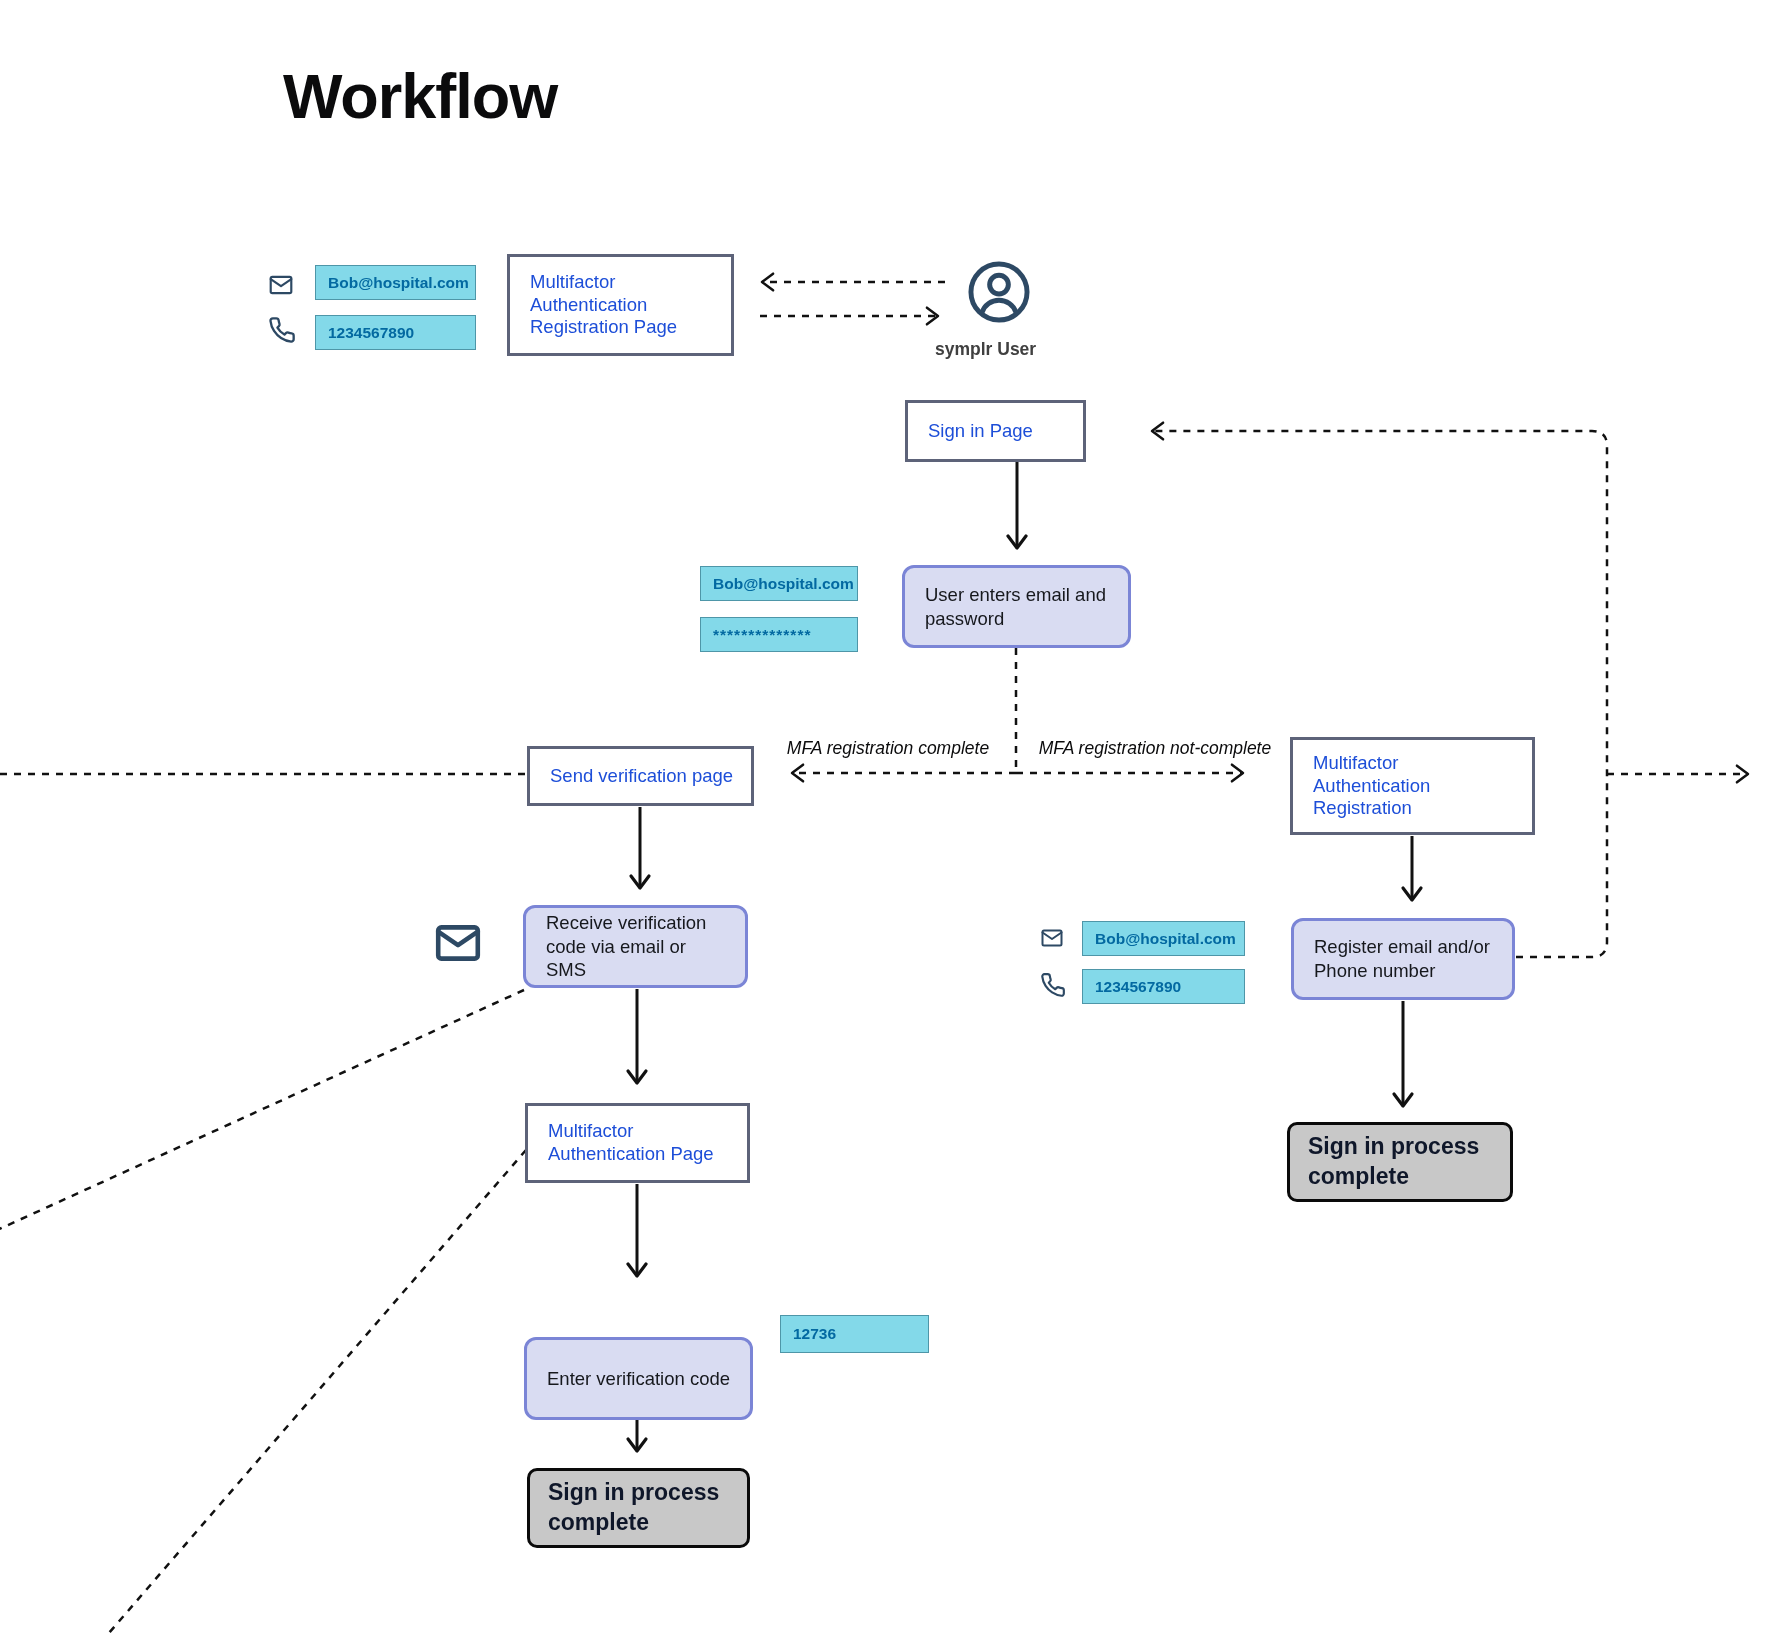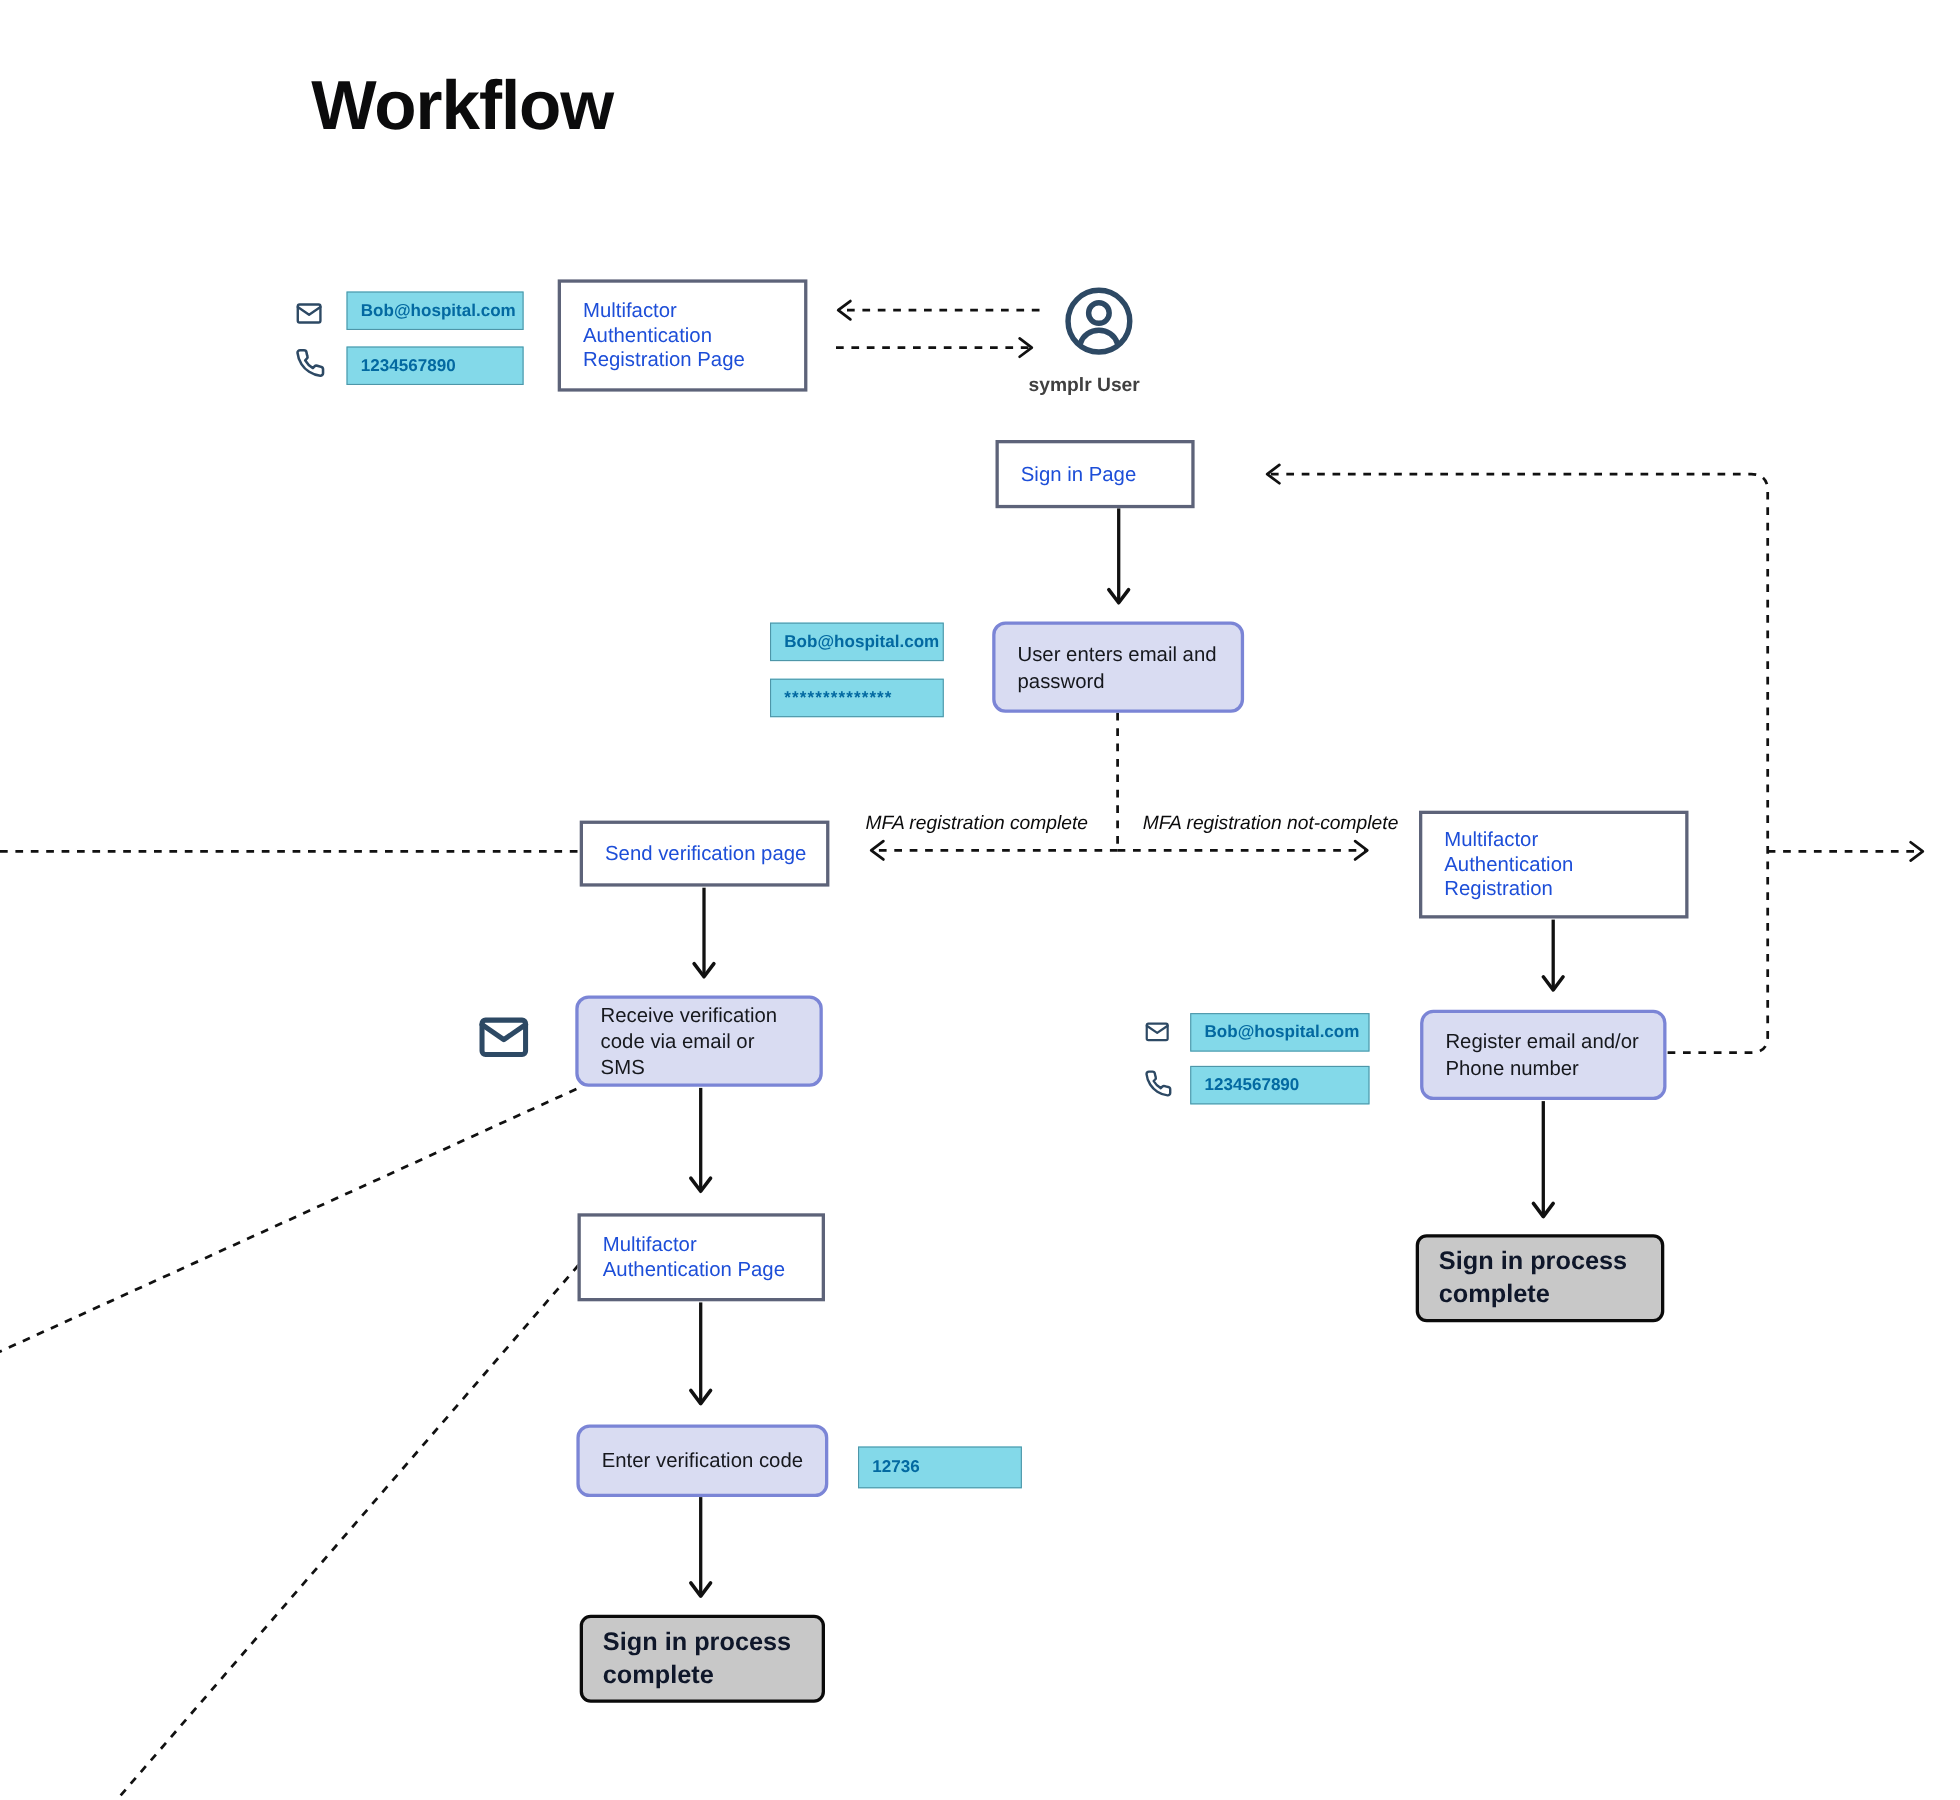--- a/index.html
+++ b/index.html
@@ -156,21 +156,21 @@
   <div class="abs terminal-box" style="left:1287px;top:1122px;width:226px;height:80px;">
     <span class="multiline">Sign in process
 complete</span>
   </div>
 
   <div class="abs page-box" style="left:525px;top:1103px;width:225px;height:80px;">
     <span class="multiline">Multifactor
 Authentication Page</span>
   </div>
 
-  <div class="abs action-box" style="left:524px;top:1295px;width:229px;height:66px;">
+  <div class="abs action-box" style="left:524px;top:1337px;width:229px;height:83px;">
     <span>Enter verification code</span>
   </div>
   <div class="abs chip" style="left:780px;top:1315px;width:149px;height:38px;">12736</div>
 
   <div class="abs terminal-box" style="left:527px;top:1468px;width:223px;height:80px;">
     <span class="multiline">Sign in process
 complete</span>
   </div>
 
 </div>

